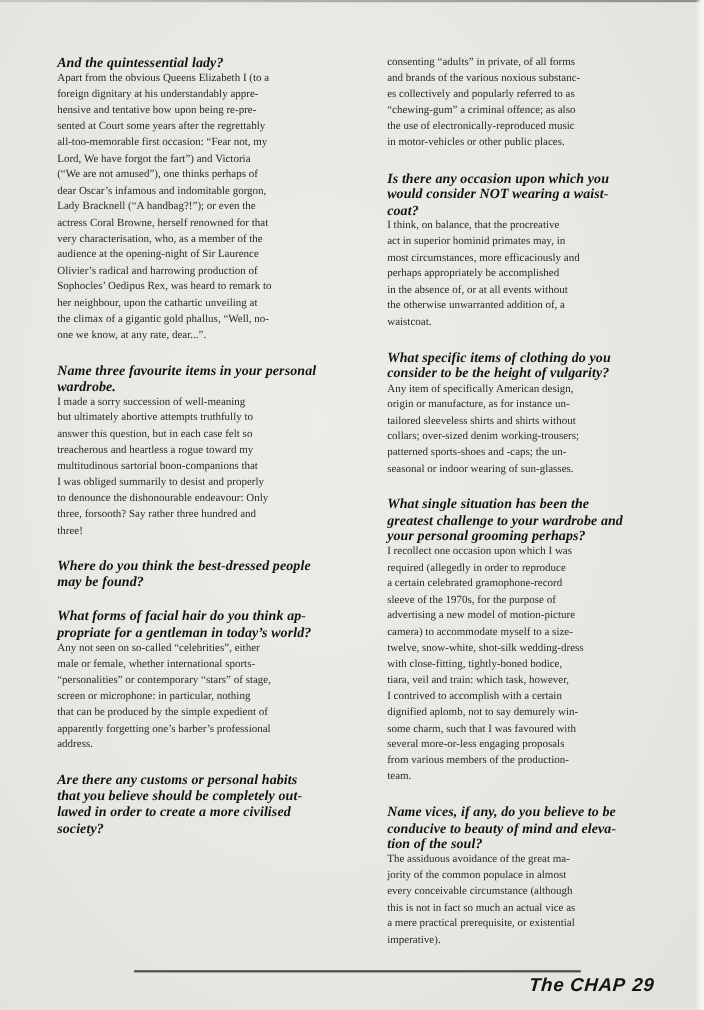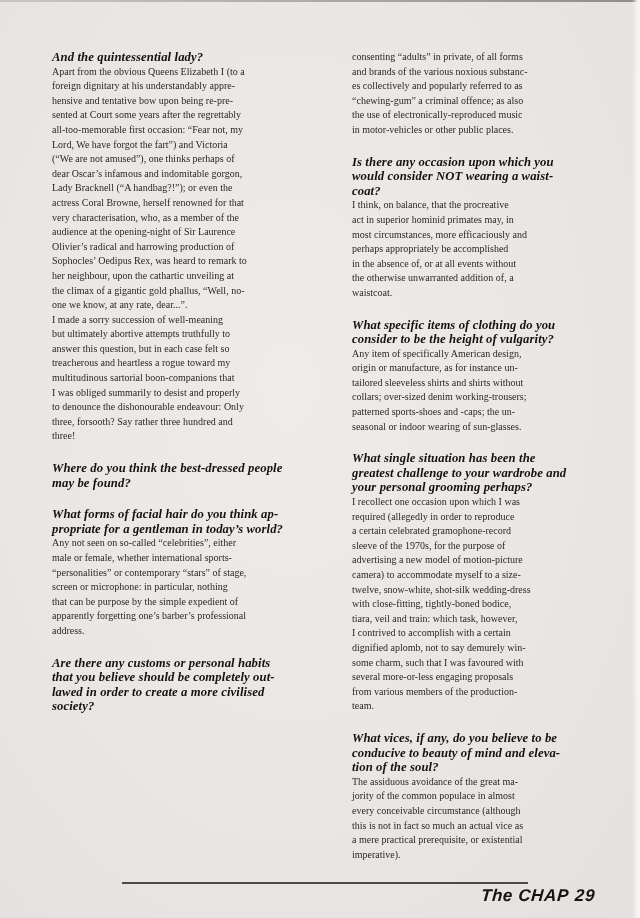--- a/index.html
+++ b/index.html
@@ -80,20 +80,22 @@
 actress Coral Browne, herself renowned for that
 very characterisation, who, as a member of the
 audience at the opening-night of Sir Laurence
 Olivier’s radical and harrowing production of
 Sophocles’ Oedipus Rex, was heard to remark to
 her neighbour, upon the cathartic unveiling at
 the climax of a gigantic gold phallus, “Well, no-
 one we know, at any rate, dear...”.</p>
     </div>
     <div class="block">
+      <h3 class="q">Name three favourite items in your personal
+wardrobe.</h3>
       <p class="a">I made a sorry succession of well-meaning
 but ultimately abortive attempts truthfully to
 answer this question, but in each case felt so
 treacherous and heartless a rogue toward my
 multitudinous sartorial boon-companions that
 I was obliged summarily to desist and properly
 to denounce the dishonourable endeavour: Only
 three, forsooth? Say rather three hundred and
 three!</p>
     </div>
@@ -101,21 +103,21 @@
       <h3 class="q">Where do you think the best-dressed people
 may be found?</h3>
     </div>
     <div class="block">
       <h3 class="q">What forms of facial hair do you think ap-
 propriate for a gentleman in today’s world?</h3>
       <p class="a">Any not seen on so-called “celebrities”, either
 male or female, whether international sports-
 “personalities” or contemporary “stars” of stage,
 screen or microphone: in particular, nothing
-that can be purpose by the simple expedient of
+that can be produced by the simple expedient of
 apparently forgetting one’s barber’s professional
 address.</p>
     </div>
     <div class="block">
       <h3 class="q">Are there any customs or personal habits
 that you believe should be completely out-
 lawed in order to create a more civilised
 society?</h3>
     </div>
   </div>
@@ -163,21 +165,21 @@
 with close-fitting, tightly-boned bodice,
 tiara, veil and train: which task, however,
 I contrived to accomplish with a certain
 dignified aplomb, not to say demurely win-
 some charm, such that I was favoured with
 several more-or-less engaging proposals
 from various members of the production-
 team.</p>
     </div>
     <div class="block">
-      <h3 class="q">What vices, if any, do you believe to be
+      <h3 class="q">Name vices, if any, do you believe to be
 conducive to beauty of mind and eleva-
 tion of the soul?</h3>
       <p class="a">The assiduous avoidance of the great ma-
 jority of the common populace in almost
 every conceivable circumstance (although
 this is not in fact so much an actual vice as
 a mere practical prerequisite, or existential
 imperative).</p>
     </div>
   </div>

